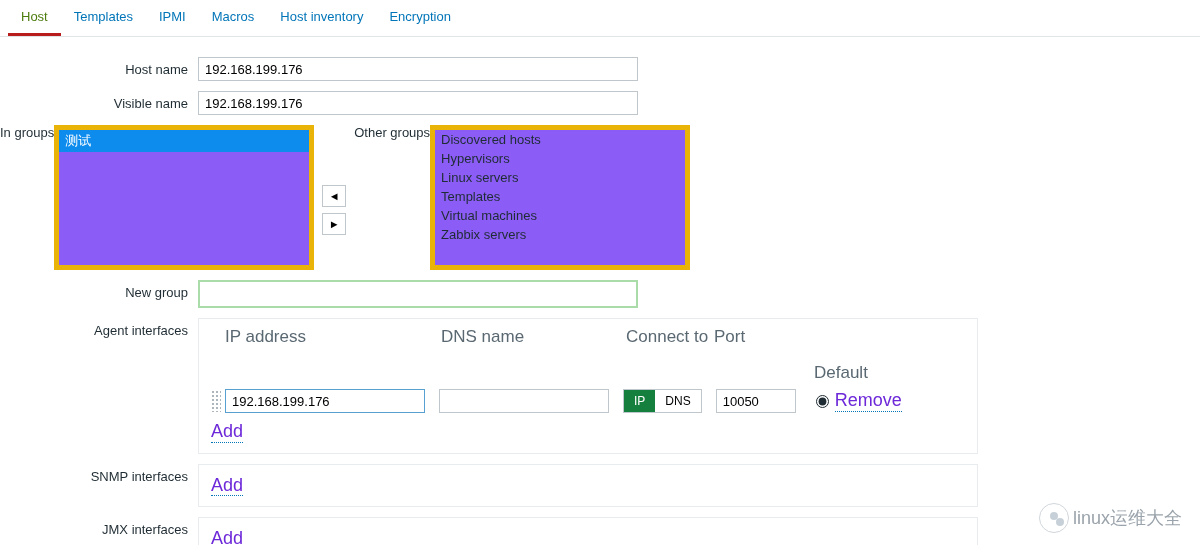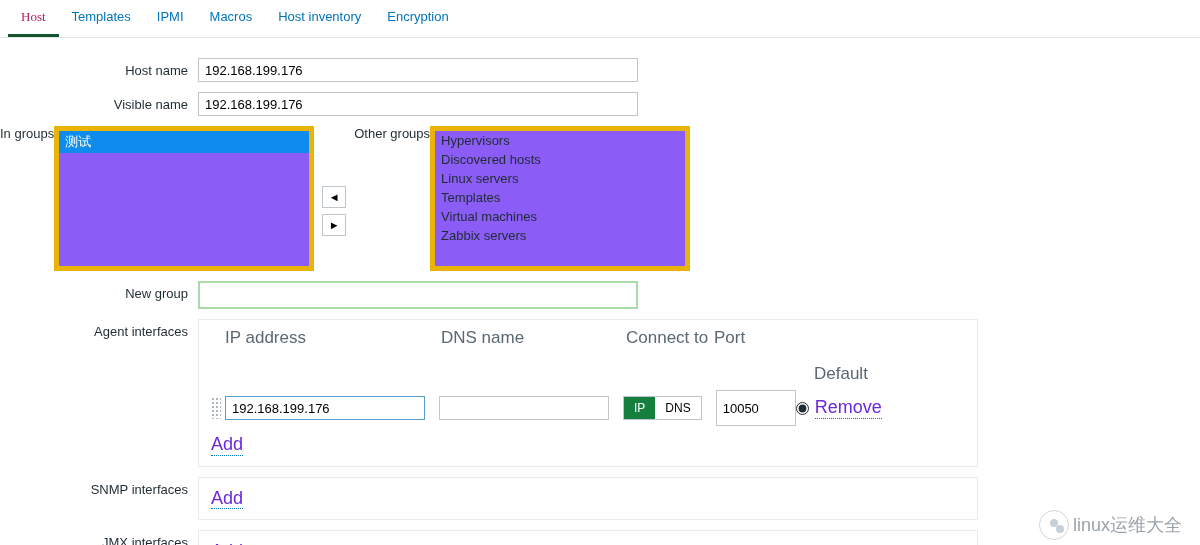--- a/index.html
+++ b/index.html
@@ -15,23 +15,22 @@
       border-bottom: 1px solid #dfe4e7;
       padding: 0 8px;
     }
     .tab {
       padding: 9px 13px;
       color: #0275b8;
       cursor: pointer;
       border-bottom: 3px solid transparent;
     }
     .tab.active {
-      color: #be185d;
-      border-bottom: 3px solid #14532d;
-      font-family: Liberation Serif, serif;
+      color: #4d7c0f;
+      border-bottom: 3px solid #b91c1c;
     }
     .form-area {
       padding: 20px 0 0 0;
     }
     .form-row {
       display: flex;
       align-items: flex-start;
       margin-bottom: 10px;
     }
     .form-label {
@@ -157,22 +156,23 @@
       border: none;
     }
     .seg-btn.active {
       background: #15803d;
       color: #fff;
     }
     .port-input {
       border: 1px solid #c0c7cc;
       padding: 4px 6px;
       font-size: 13px;
-      height: 36px;
+      height: 24px;
       width: 80px;
+      margin-right: 20px;
     }
     .radio-def {
       margin-right: 6px;
       accent-color: #1f2c33;
     }
     .link-action {
       color: #6d28d9;
       cursor: pointer;
       border-bottom: 1px dotted #0275b8;
       font-size: 18px;
@@ -181,21 +181,21 @@
       margin-top: 8px;
       display: inline-block;
     }
     .add-only-box {
       border: 1px solid #e8ecef;
       width: 780px;
       padding: 10px 12px;
     }
     .watermark {
       position: fixed;
-      bottom: 5px;
+      bottom: 12px;
       right: 18px;
       display: flex;
       align-items: center;
       color: #9aa3ab;
       font-size: 18px;
       pointer-events: none;
     }
     .wm-icon {
       width: 30px;
       height: 30px;
@@ -245,22 +245,22 @@
           <div class="listbox-item selected">测试</div>
         </div>
       </div>
       <div class="move-buttons">
         <button class="move-btn">◄</button>
         <button class="move-btn">►</button>
       </div>
       <div class="listbox-col">
         <div class="listbox-label">Other groups</div>
         <div class="listbox">
+          <div class="listbox-item">Discovered hosts</div>
           <div class="listbox-item">Hypervisors</div>
-          <div class="listbox-item">Discovered hosts</div>
           <div class="listbox-item">Linux servers</div>
           <div class="listbox-item">Templates</div>
           <div class="listbox-item">Virtual machines</div>
           <div class="listbox-item">Zabbix servers</div>
         </div>
       </div>
     </div>
   </div>
 
   <div class="form-row">

